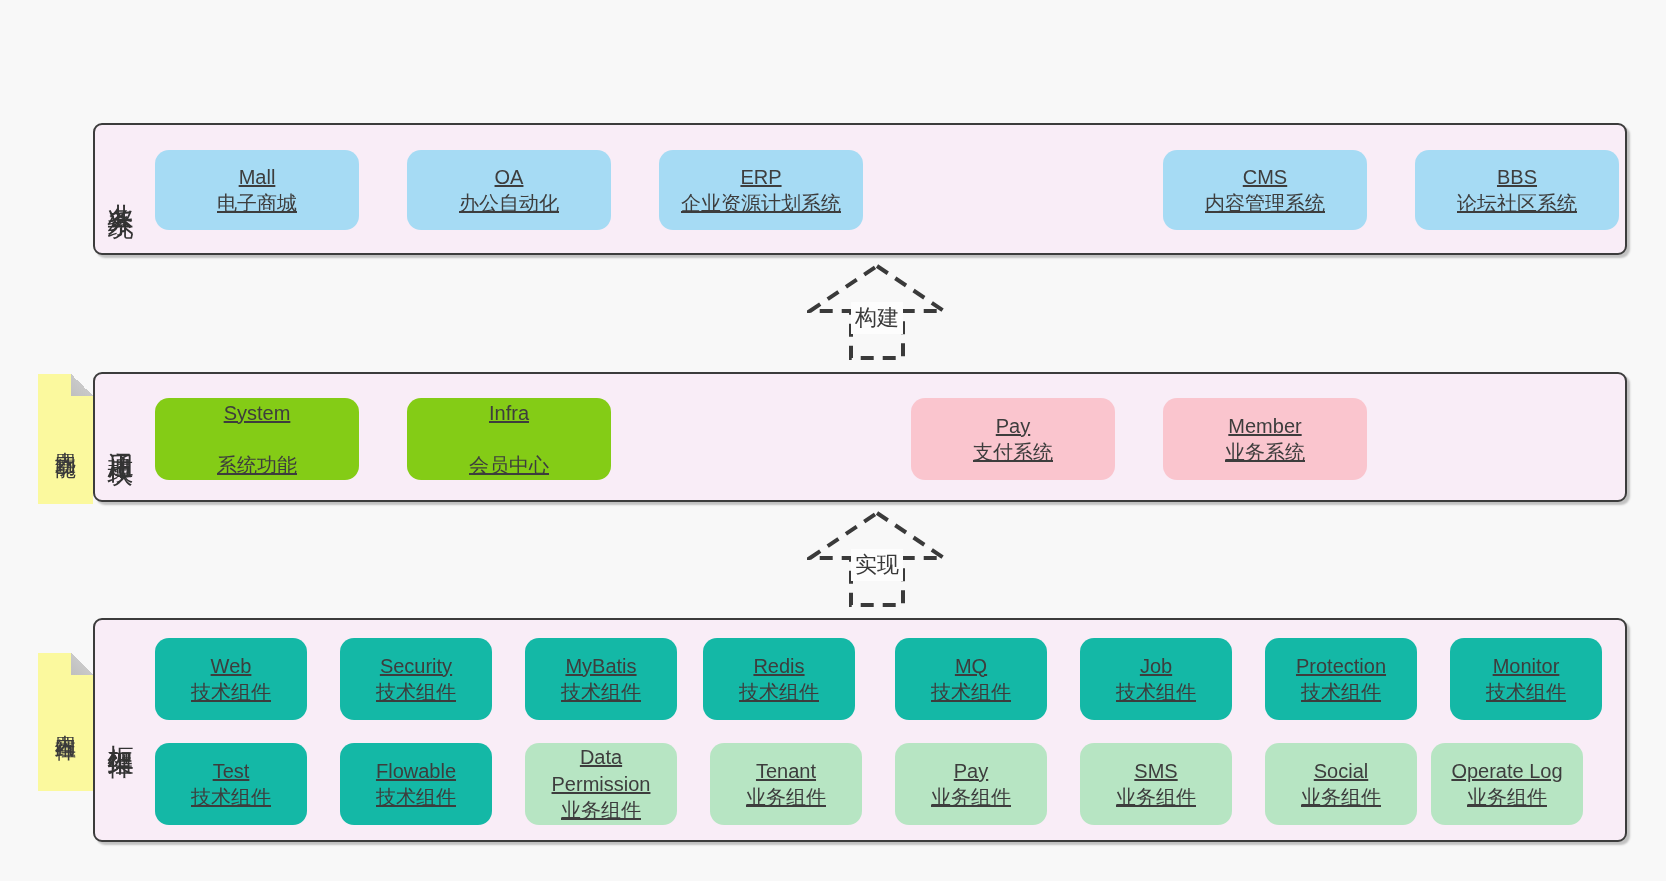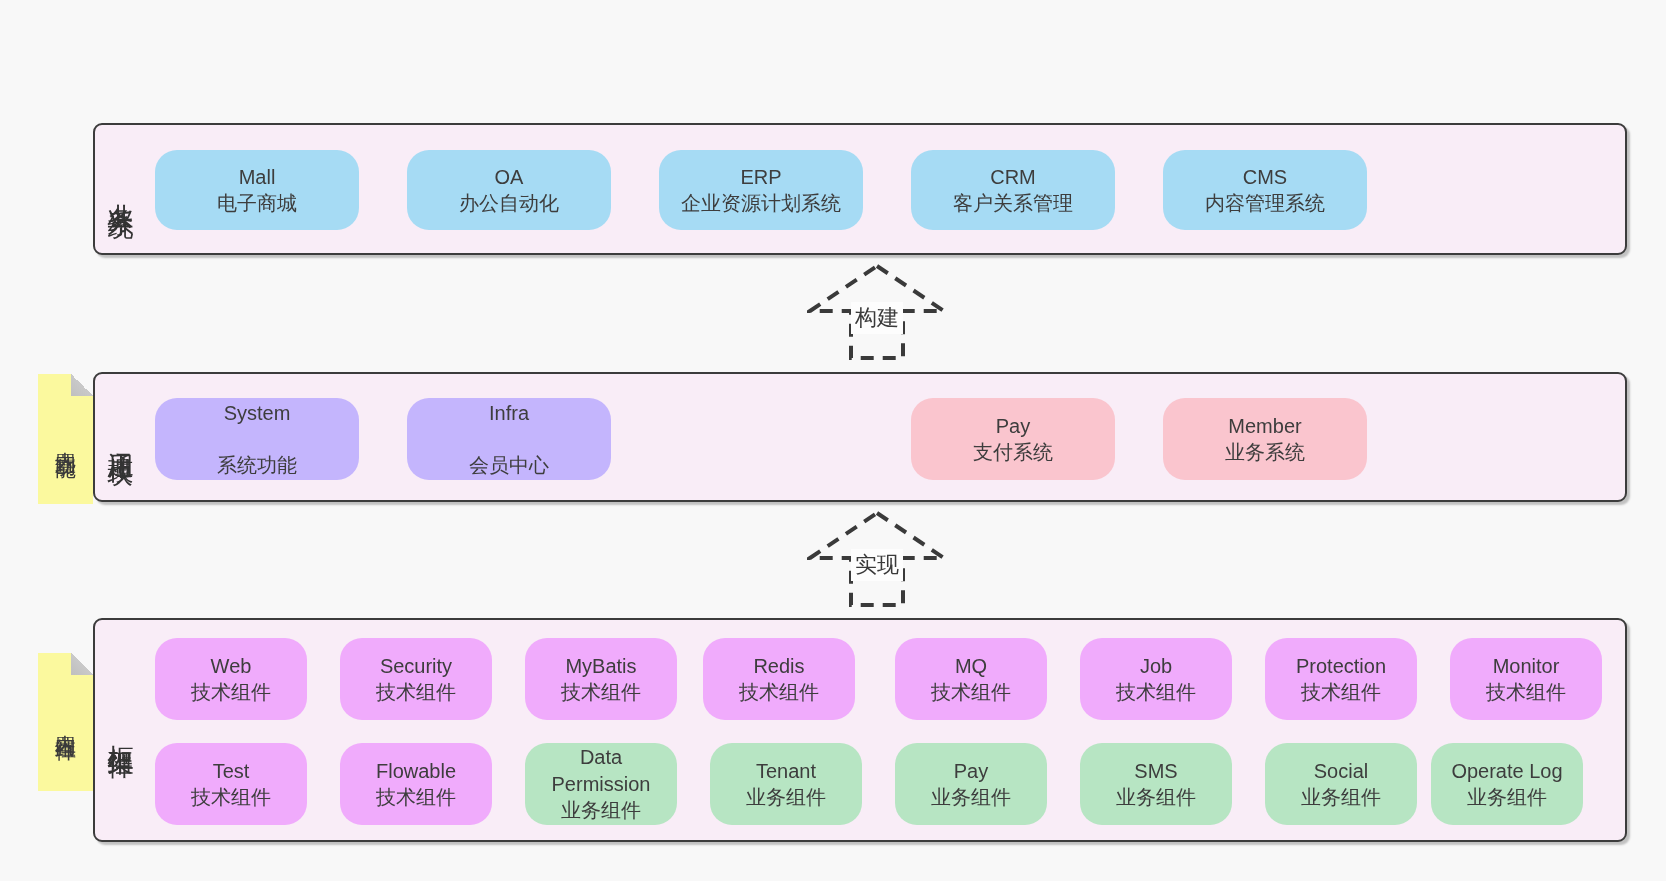--- a/index.html
+++ b/index.html
@@ -15,35 +15,35 @@
   #c-modules{top:372px;height:126px;}
   #c-framework{top:618px;height:220px;}
 
   .vlabel{
     position:absolute;left:9px;top:50%;transform:translateY(-50%);
     writing-mode:vertical-rl;text-orientation:upright;
     font-size:26px;letter-spacing:3px;color:#333;white-space:nowrap;
   }
 
   .box{
-    position:absolute;border-radius:22px;
+    position:absolute;border-radius:14px;
     display:flex;flex-direction:column;align-items:center;justify-content:center;
     text-align:center;font-size:20px;line-height:1.32;color:#3d3d3d;
-    padding:2px 8px;box-sizing:border-box;
+    padding:2px 8px;box-sizing:border-box;text-decoration:underline;
   }
   #c-business .box{top:25px;width:204px;height:80px;}
   #c-modules .box{top:24px;width:204px;height:82px;}
   #c-framework .box{width:152px;height:82px;}
   #c-framework .row1{top:18px;}
   #c-framework .row2{top:123px;}
 
   .blue{background:#a6dbf4;}
-  .red{background:#c4b5fd;gap:26px;}
+  .red{background:#84cc16;gap:26px;}
   .pink{background:#fac5ce;}
-  .green{background:#f0abfc;}
+  .green{background:#14b8a6;}
   .green-light{background:#b7e5c3;}
 
   .note{
     position:absolute;left:38px;width:55px;background:#fbf99e;z-index:0;
     display:flex;align-items:center;justify-content:center;
   }
   #note-modules{top:374px;height:130px;}
   #note-framework{top:653px;height:138px;}
   .fold{
     position:absolute;top:0;right:0;width:22px;height:22px;
@@ -97,27 +97,27 @@
       <div>电子商城</div>
     </div>
     <div class="box blue" style="left:312px">
       <div>OA</div>
       <div>办公自动化</div>
     </div>
     <div class="box blue" style="left:564px">
       <div>ERP</div>
       <div>企业资源计划系统</div>
     </div>
-    <div class="box blue" style="left:816px">
-      <div>CRM</div>
-      <div>客户关系管理</div>
-    </div>
     <div class="box blue" style="left:1068px">
       <div>CMS</div>
       <div>内容管理系统</div>
+    </div>
+    <div class="box blue" style="left:1320px">
+      <div>BBS</div>
+      <div>论坛社区系统</div>
     </div>
   </section>
 
   <section class="container" id="c-modules">
     <div class="vlabel">通用模块</div>
     <div class="box red" style="left:60px">
       <div>System</div>
       <div>系统功能</div>
     </div>
     <div class="box red" style="left:312px">

